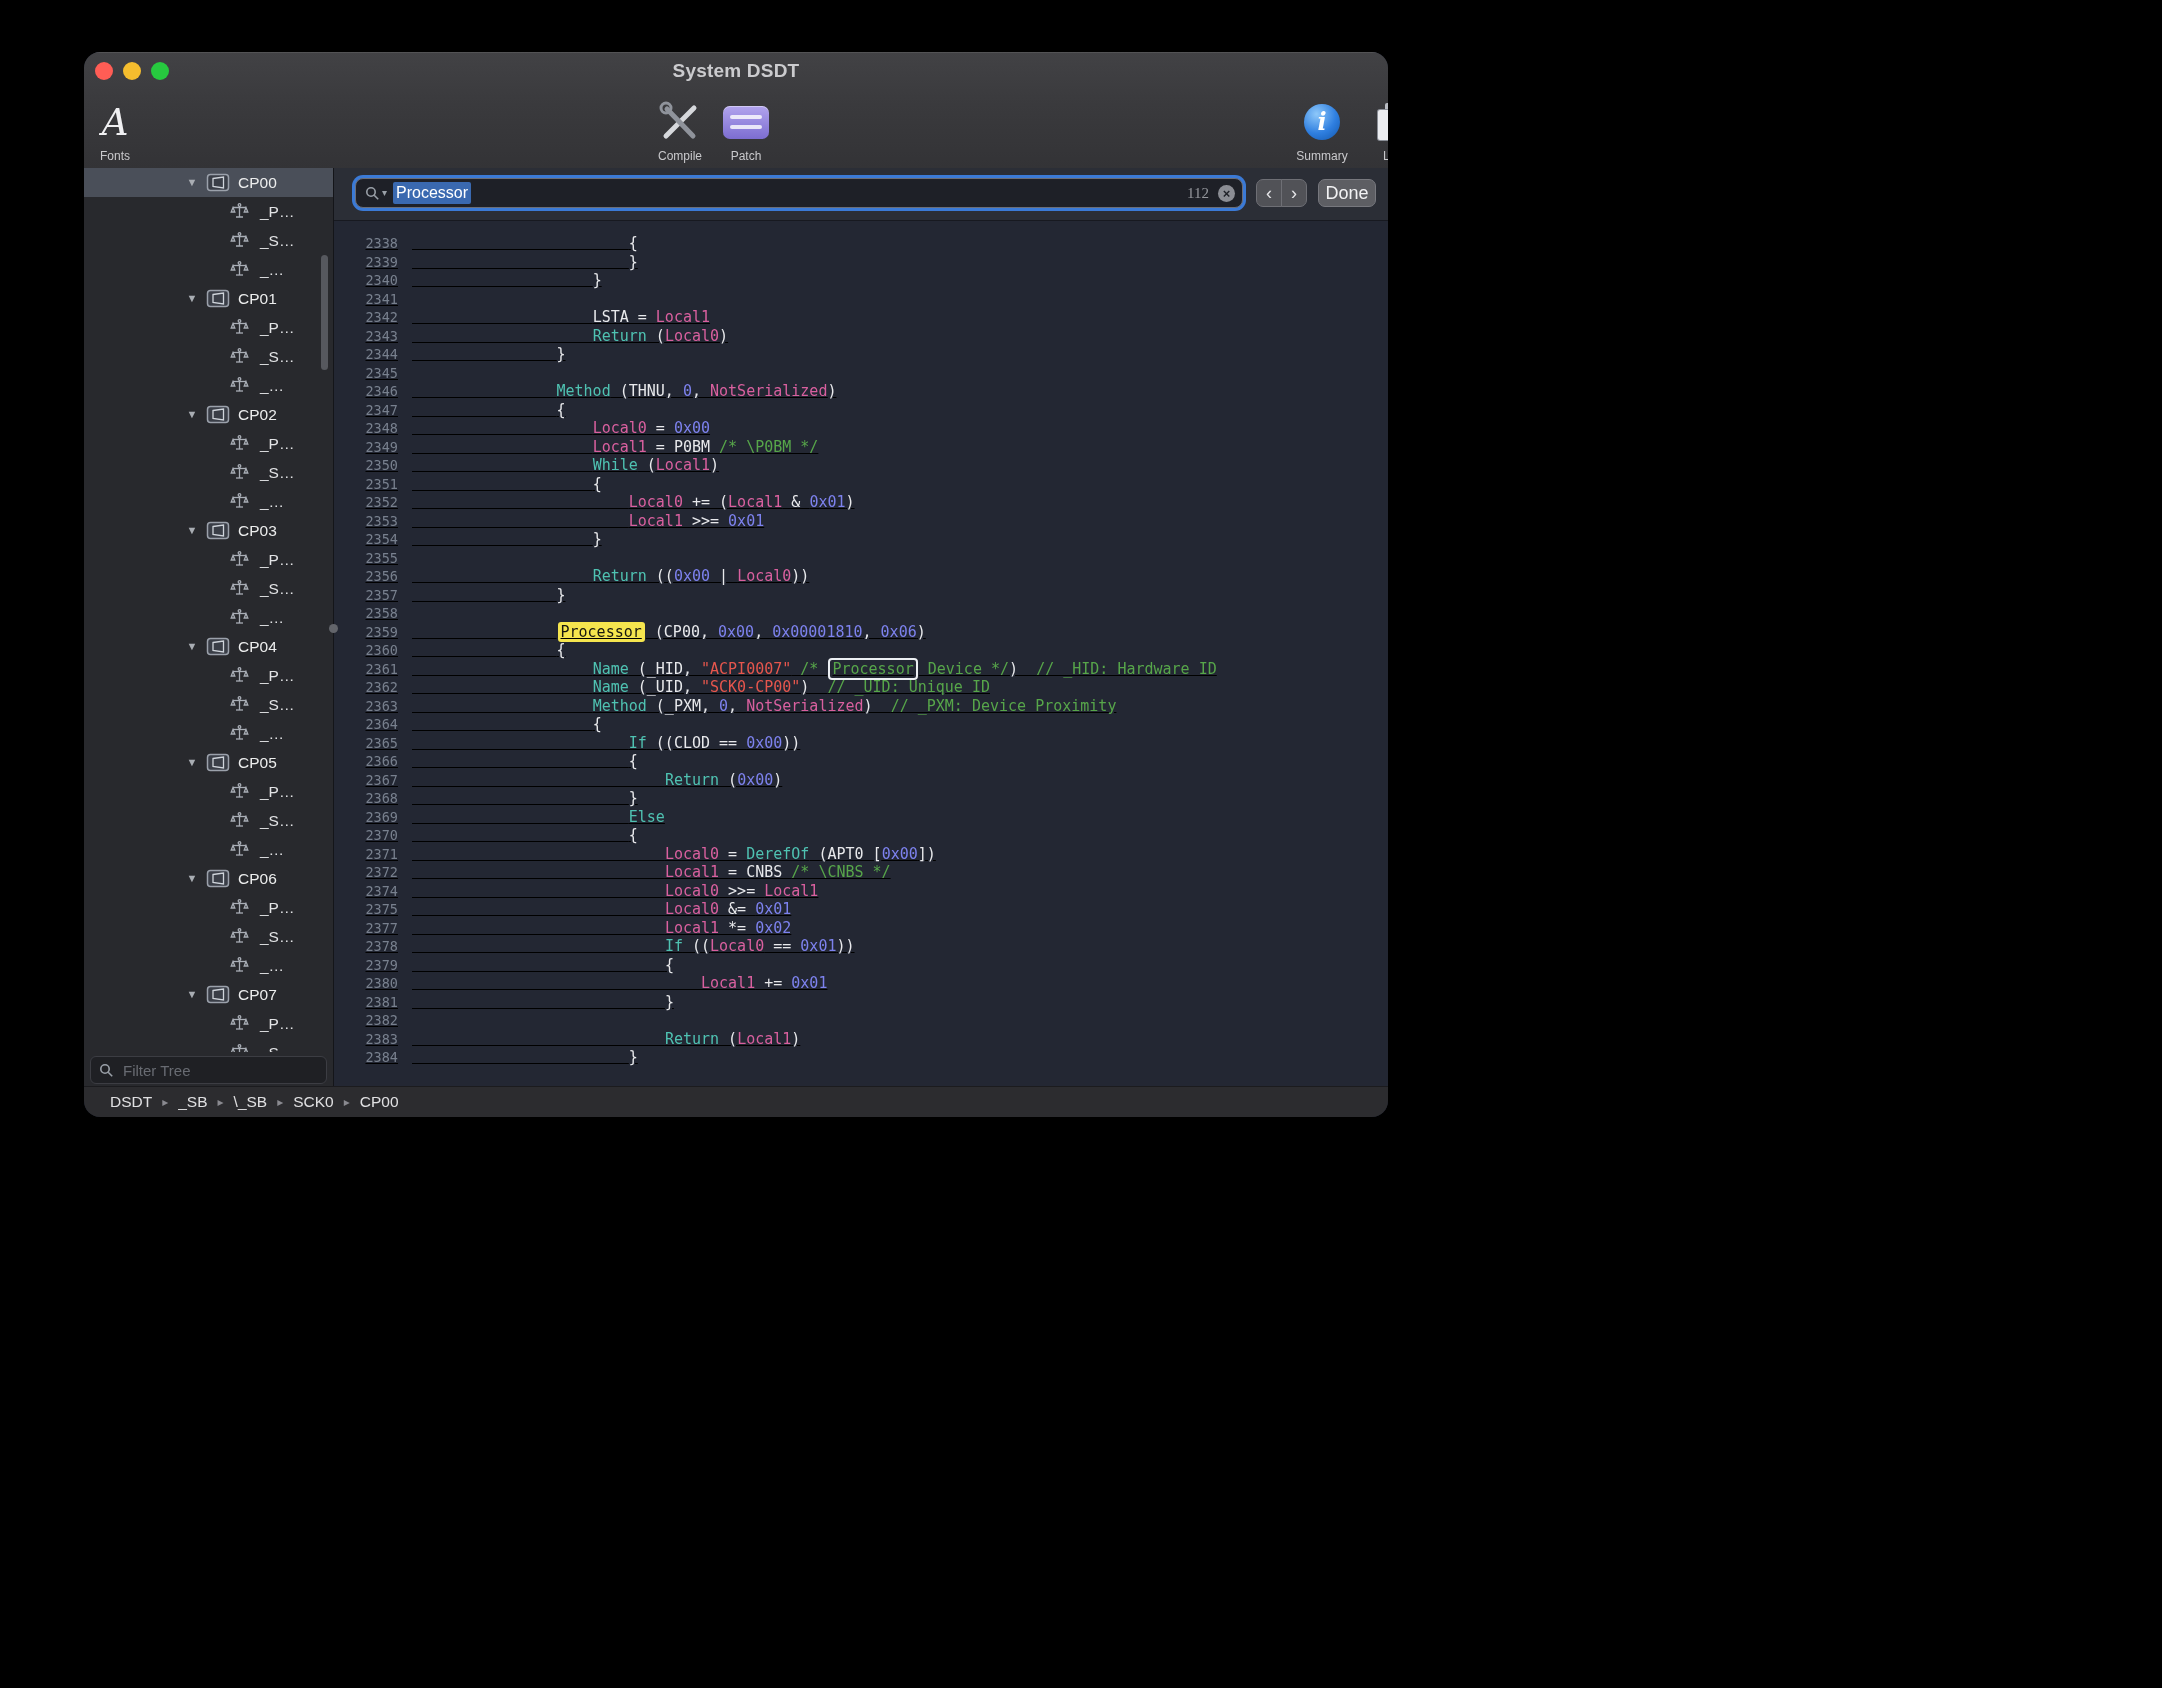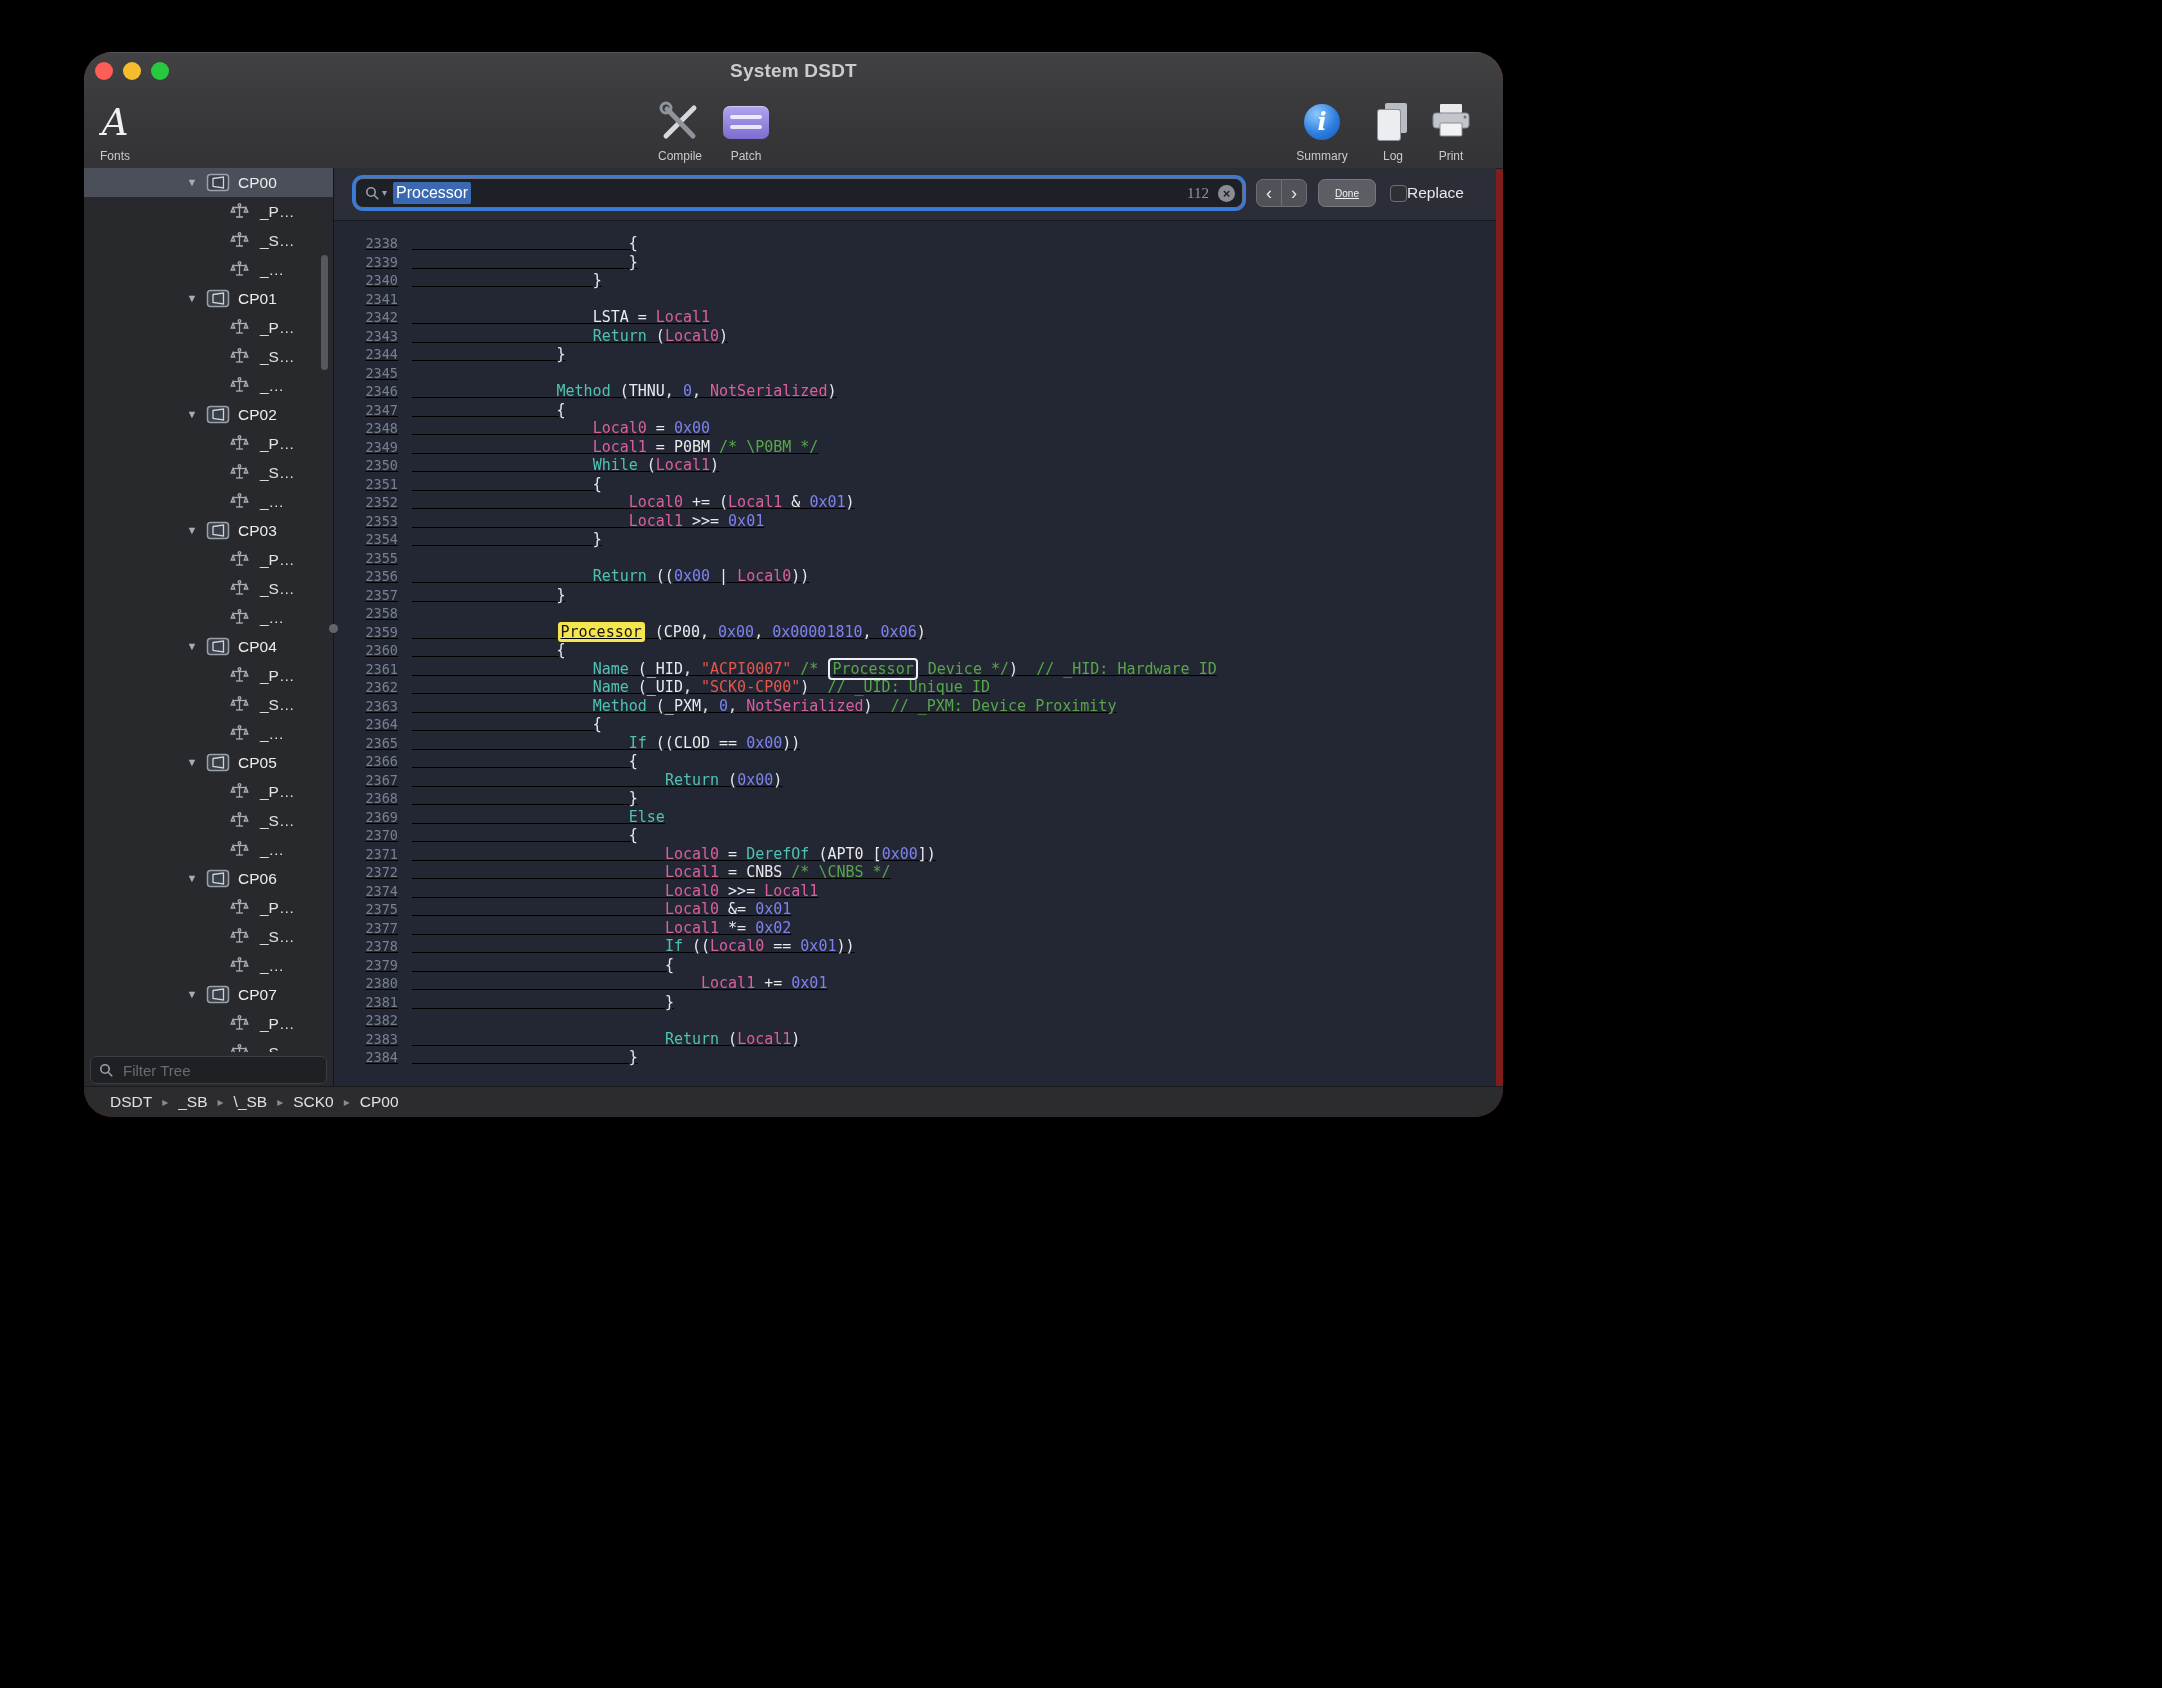--- a/index.html
+++ b/index.html
@@ -1,18 +1,18 @@
 <!DOCTYPE html>
 <html><head>
 <meta charset="utf-8">
 <style>
   html,body{margin:0;padding:0;background:#000;}
   body{width:2162px;height:1688px;position:relative;font-family:"Liberation Sans",sans-serif;overflow:hidden;}
 
-  .window{position:absolute;left:84px;top:52px;width:1419px;height:1065px;border-radius:28px;overflow:hidden;background:#7f1d1d;box-shadow:0 20px 60px rgba(0,0,0,.6);}
+  .window{position:absolute;left:84px;top:52px;width:1304px;height:1065px;border-radius:16px;overflow:hidden;background:#0f172a;box-shadow:0 20px 60px rgba(0,0,0,.6);}
 
   
   .header{position:absolute;top:0;left:0;right:0;height:116px;background:linear-gradient(180deg,#424245 0%,#3a3a3d 45%,#333336 100%);border-bottom:1px solid #1c1c1f;}
   .header::before{content:"";position:absolute;top:0;left:0;right:0;height:1px;background:rgba(255,255,255,.09);}
   .lights{position:absolute;left:11px;top:10px;display:flex;gap:10px;}
   .light{width:18px;height:18px;border-radius:50%;}
   .light.red{background:#ff5d55;}
   .light.yellow{background:#f5bd2e;}
   .light.green{background:#27c93f;}
   .window-title{position:absolute;top:8px;left:0;right:0;text-align:center;font-size:19px;font-weight:600;color:#cbcbce;letter-spacing:.2px;}
@@ -67,21 +67,21 @@
   .sf-caret{font-size:10px;color:#9aa0a8;line-height:1;}
   .sf-sel{background:#3a69b0;color:#fff;font-size:16px;padding:2px 3px;border-radius:2px;}
   .sf-count{margin-left:auto;font-size:15px;color:#95979d;font-family:Liberation Serif, serif;}
   .sf-clear{width:17px;height:17px;margin:0 7px 0 9px;border-radius:50%;background:#8b8d94;color:#1e2027;font-size:13px;font-weight:700;line-height:17px;text-align:center;cursor:pointer;}
 
   .nav-seg{position:absolute;left:922px;top:11px;display:flex;}
   .navbtn{width:26px;height:28px;padding:0;background:#515257;border:1px solid #6e6f75;color:#e6e6e9;font-size:18px;line-height:24px;font-family:"Liberation Sans",sans-serif;cursor:pointer;}
   .navbtn.prev{border-radius:7px 0 0 7px;}
   .navbtn.next{border-radius:0 7px 7px 0;margin-left:-1px;}
 
-  .done-btn{position:absolute;left:984px;top:11px;width:58px;height:28px;padding:0;background:#5d5e63;border:1px solid #77787e;border-radius:7px;color:#f2f2f4;font-size:10px;font-family:"Liberation Sans",sans-serif;cursor:pointer;text-decoration:underline;}
+  .done-btn{position:absolute;left:984px;top:11px;width:58px;height:28px;padding:0;background:#5d5e63;border:1px solid #77787e;border-radius:7px;color:#f2f2f4;font-size:18px;font-family:"Liberation Sans",sans-serif;cursor:pointer;}
 
   .replace{position:absolute;left:1056px;top:11px;height:28px;display:flex;align-items:center;cursor:default;}
   .cb{width:17px;height:17px;box-sizing:border-box;background:#2e2f35;border:1px solid #6f7077;border-radius:4px;cursor:pointer;}
   .replace-label{font-size:15.5px;color:#e9e9eb;}
 
   .code{position:absolute;top:52px;left:0;right:0;bottom:0;overflow:hidden;padding-top:14px;font-family:"DejaVu Sans Mono",monospace;font-size:15px;cursor:text;text-decoration:underline;}
   .cl{display:flex;height:18.5px;line-height:18.5px;}
   .ln{flex:0 0 64px;text-align:right;padding-right:14px;color:#78808e;font-size:13.5px;}
   .ct{white-space:pre;color:#e8e9ec;}
   .tp{color:#e8e9ec;}

